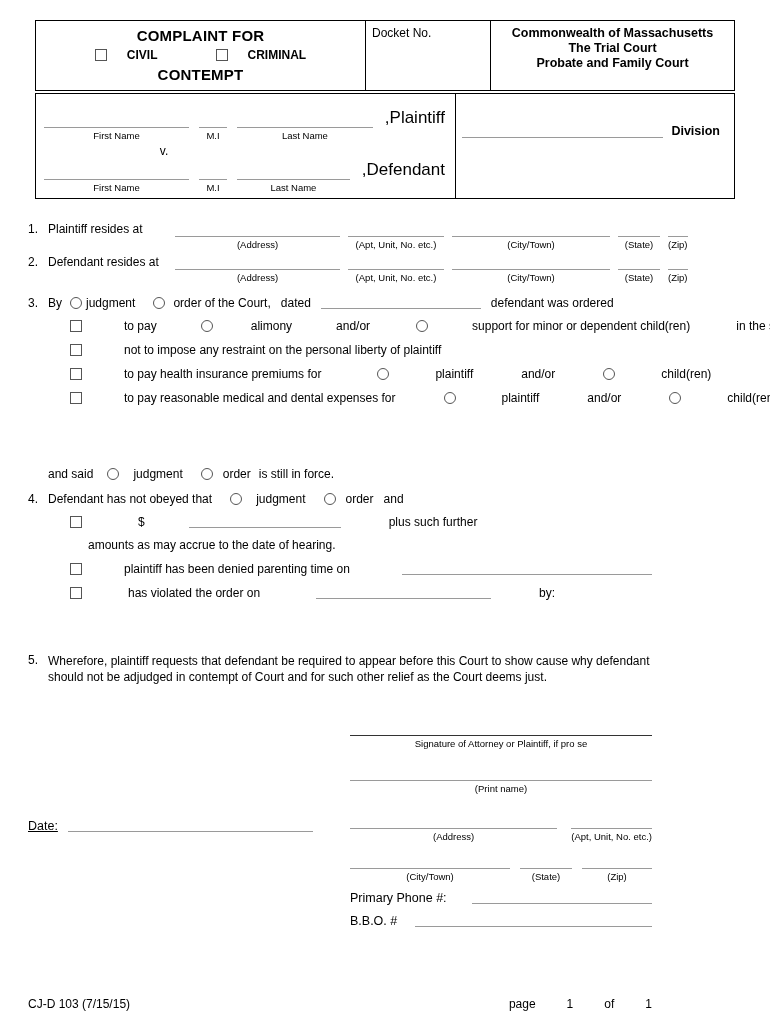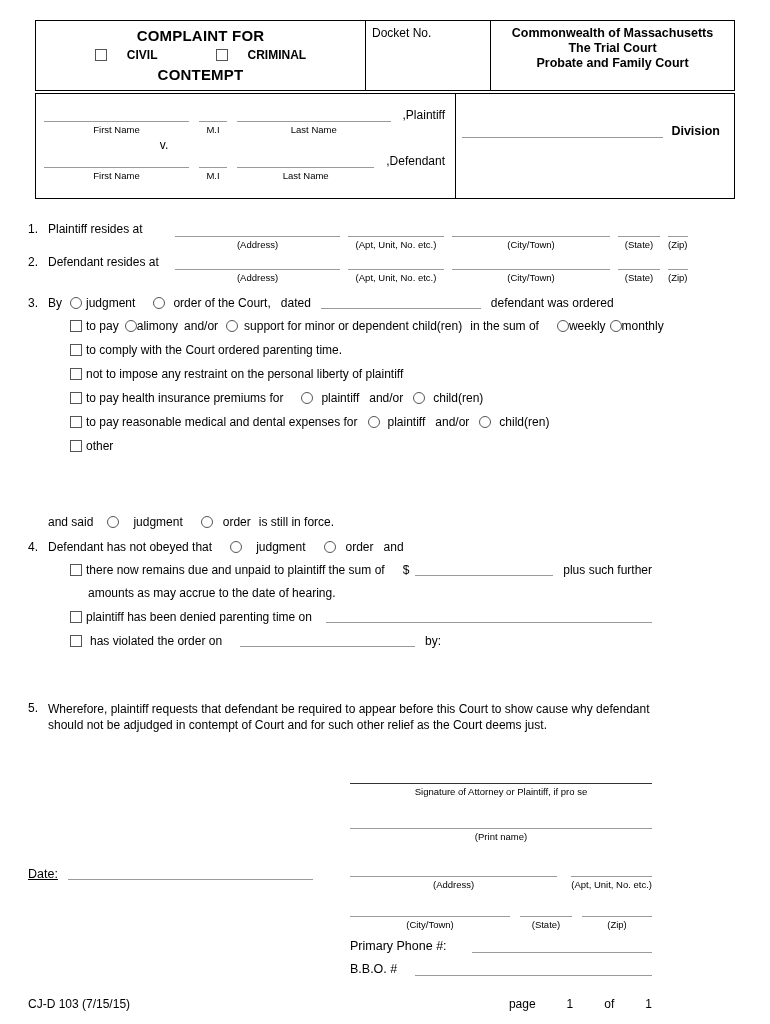--- a/index.html
+++ b/index.html
@@ -19,51 +19,51 @@
   .t-big { font-size:15px; font-weight:bold; letter-spacing:.2px; }
   .t-check { display:flex; align-items:center; gap:20px; font-size:12px; font-weight:bold; }
   .t-check .spacer { width:18px; }
   .hdr-docket { width:125px; border-right:1.5px solid #000; padding:5px 6px; font-size:12px; }
   .hdr-court { flex:1; text-align:center; padding-top:5px; font-size:12.5px; font-weight:bold; line-height:15px; }
 
   .parties { display:flex; margin:2px 0 0 7px; width:700px; height:106px; border:1.5px solid #000; }
   .parties-left { width:420px; border-right:1.5px solid #000; padding:14px 10px 0 8px; }
   .party-row { display:flex; align-items:flex-end; }
   .versus { text-align:center; width:240px; margin:3px 0 2px; font-size:12px; }
-  .party-suffix { font-size:12px; margin:0 0 13px 12px; white-space:nowrap; }
+  .party-suffix { font-size:17px; margin:0 0 13px 12px; white-space:nowrap; }
   .parties-right { flex:1; padding:30px 14px 0 6px; }
   .division-row { display:flex; align-items:flex-end; }
   .division-label { font-weight:bold; font-size:12.5px; margin-left:8px; }
 
   
   .blank { border-bottom:1px solid #9a9a9a; height:13px; }
   .blank.dark { border-bottom-color:#333; }
   .labeled { display:flex; flex-direction:column; }
   .cap { font-size:9.5px; text-align:center; padding-top:2px; white-space:nowrap; }
   .cb { width:12px; height:12px; border:1px solid #555; background:#fff; flex:none; display:inline-block; }
   .rb { width:12px; height:12px; border:1px solid #555; border-radius:50%; background:#fff; flex:none; display:inline-block; }
 
   .row { display:flex; align-items:center; white-space:nowrap; }
   .row .blank { align-self:flex-end; margin-bottom:1px; }
   .num { width:20px; flex:none; }
-  .indent { margin-left:42px; }
+  .indent { margin-left:42px;gap:38px; }
   .g4 { margin-left:4px; } .g6 { margin-left:6px; } .g8 { margin-left:8px; }
   .g10 { margin-left:10px;justify-content:flex-end; } .g14 { margin-left:14px; } .g18 { margin-left:18px; }
 
   .resides { display:flex; align-items:flex-end; margin-bottom:0; }
   .resides .lead { width:147px; flex:none; display:flex; margin-bottom:14px; }
   .addr-grid { display:flex; flex:1; gap:8px; }
 
   
   .sig-section { display:flex; margin-top:38px; }
   .sig-left { width:322px; flex:none; display:flex; align-items:center;text-decoration:underline; }
   .date-label { font-size:12.5px; margin-right:10px; }
   .sig-right { flex:1; }
   .sig-row { display:flex; gap:14px; }
-  .inline-field { display:flex; align-items:center; }
+  .inline-field { display:flex; align-items:flex-start; }
   .field-label { font-size:12.5px; white-space:nowrap; }
 
   .footer { position:absolute; left:28px; right:29px; bottom:13px;
             display:flex; justify-content:space-between; align-items:flex-end; font-size:12px; }
   .pageinfo { display:flex; gap:31px; }
 </style>
 </head>
 <body>
 
 <div class="page">
@@ -211,24 +211,20 @@
     <span class="rb g8"></span>
     <span class="g6">support for minor or dependent child(ren)</span>
     <span class="g8">in the sum of</span>
     <span class="blank g8" style="width:38px;"></span>
     <span class="rb g10"></span>
     <span>weekly</span>
     <span class="rb g4"></span>
     <span>monthly</span>
   </div>
 
-  <div class="row indent" style="margin-top:10px;">
-    <span class="cb"></span>
-    <span class="g4">to comply with the Court ordered parenting time.</span>
-  </div>
 
   <div class="row indent" style="margin-top:10px;">
     <span class="cb"></span>
     <span class="g4">not to impose any restraint on the personal liberty of plaintiff</span>
   </div>
 
   <div class="row indent" style="margin-top:10px;">
     <span class="cb"></span>
     <span class="g4">to pay health insurance premiums for</span>
     <span class="rb g18"></span>
@@ -241,24 +237,20 @@
   <div class="row indent" style="margin-top:10px;">
     <span class="cb"></span>
     <span class="g4">to pay reasonable medical and dental expenses for</span>
     <span class="rb g10"></span>
     <span class="g8">plaintiff</span>
     <span class="g10">and/or</span>
     <span class="rb g10"></span>
     <span class="g8">child(ren)</span>
   </div>
 
-  <div class="row indent" style="margin-top:10px;">
-    <span class="cb"></span>
-    <span class="g4">other</span>
-  </div>
 
   <div class="row" style="margin-top:62px; margin-left:20px;">
     <span>and said</span>
     <span class="rb g14"></span>
     <span class="g14">judgment</span>
     <span class="rb g18"></span>
     <span class="g10">order</span>
     <span class="g8">is still in force.</span>
   </div>
 
@@ -268,21 +260,20 @@
     <span class="rb g18"></span>
     <span class="g14">judgment</span>
     <span class="rb g18"></span>
     <span class="g10">order</span>
     <span class="g10">and</span>
   </div>
 
 
   <div class="row indent" style="margin-top:9px;">
     <span class="cb"></span>
-    <span class="g4">there now remains due and unpaid to plaintiff the sum of</span>
     <span class="g18">$</span>
     <span class="blank g6" style="width:152px;"></span>
     <span class="g10">plus such further</span>
   </div>
 
   <div class="row" style="margin-top:9px; margin-left:60px;">
     <span>amounts as may accrue to the date of hearing.</span>
   </div>
 
   <div class="row indent" style="margin-top:10px;">

